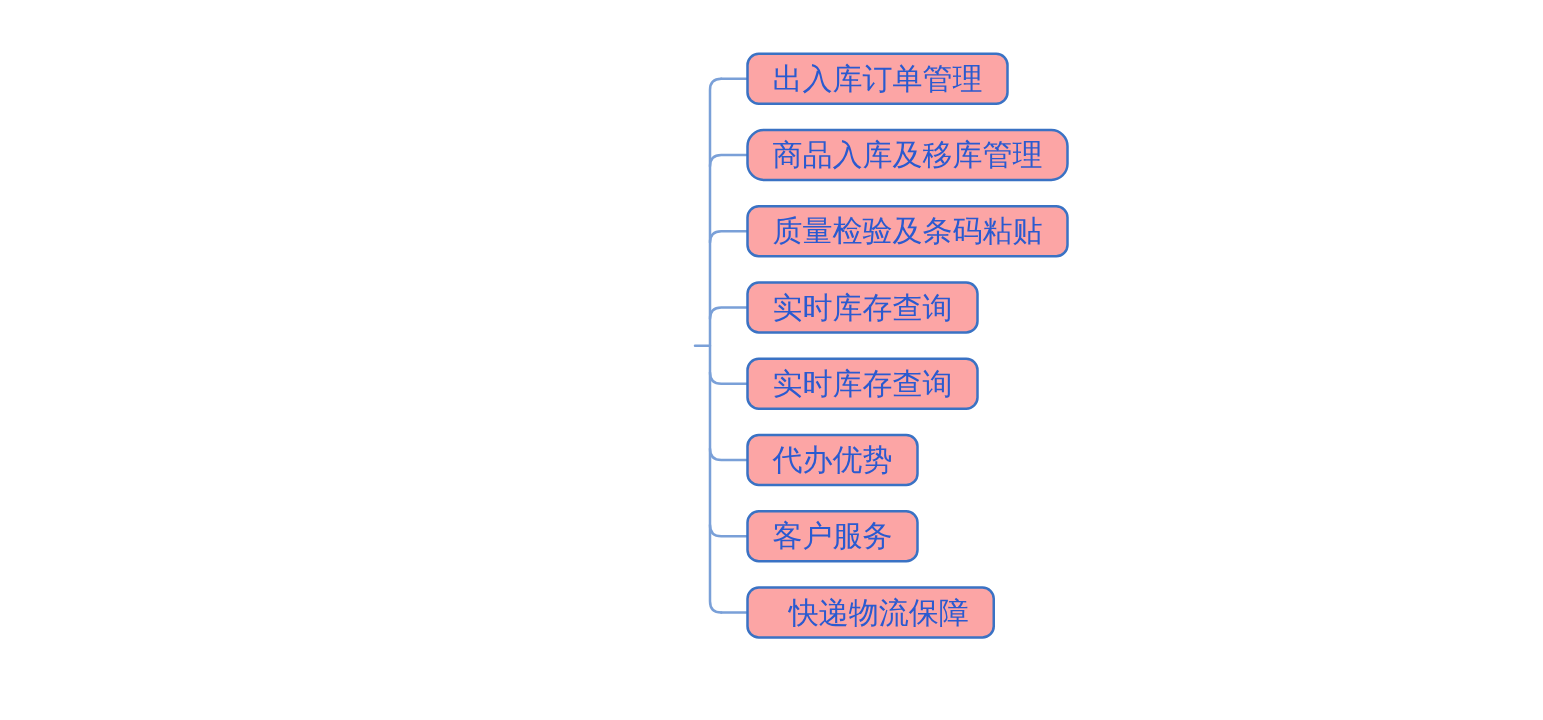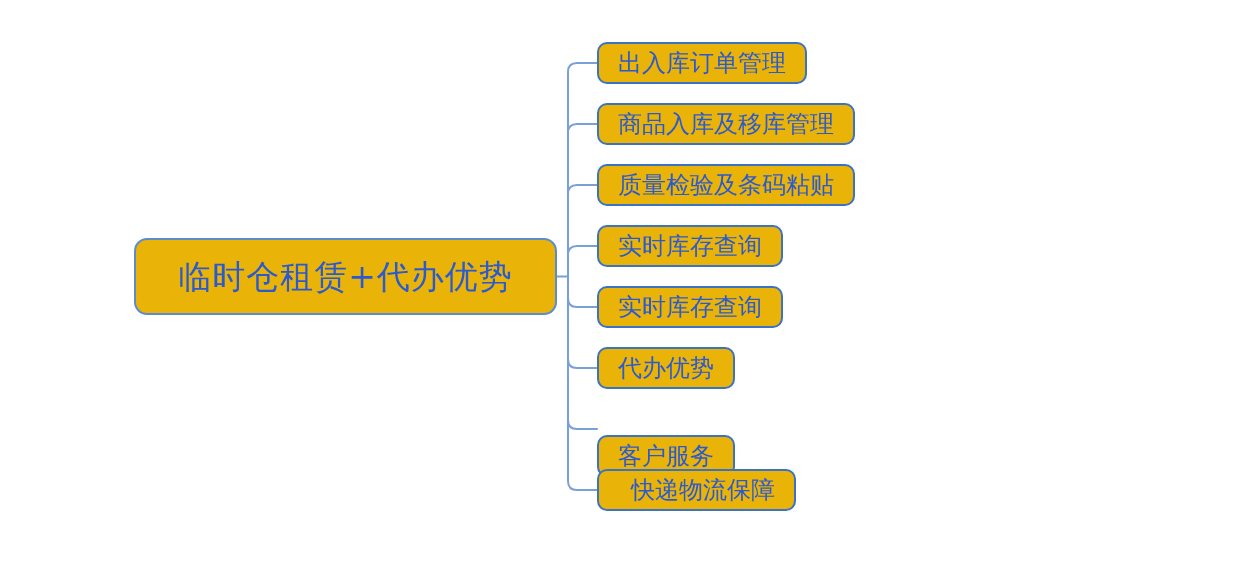--- a/index.html
+++ b/index.html
@@ -17,21 +17,21 @@
   }
   #connector-svg {
     position: absolute;
     left: 0;
     top: 0;
     pointer-events: none;
   }
   .node {
     position: absolute;
     box-sizing: border-box;
-    background: #eab308;
+    background: #fca5a5;
     color: var(--text-color, #2a5ad0);
     white-space: nowrap;
     text-align: center;
   }
   .node.root {
     left: 134px;
     top: 238px;
     width: 423px;
     height: 77px;
     line-height: 73px;
@@ -60,25 +60,24 @@
       <path d="M 577 63 L 597 63" fill="none" stroke="#7aa0d8" stroke-width="2" stroke-linecap="round"></path>
       <path d="M 568 133 Q 568 124 577 124 L 597 124" fill="none" stroke="#7aa0d8" stroke-width="2" stroke-linecap="round"></path>
       <path d="M 568 194 Q 568 185 577 185 L 597 185" fill="none" stroke="#7aa0d8" stroke-width="2" stroke-linecap="round"></path>
       <path d="M 568 255 Q 568 246 577 246 L 597 246" fill="none" stroke="#7aa0d8" stroke-width="2" stroke-linecap="round"></path>
       <path d="M 568 298 Q 568 307 577 307 L 597 307" fill="none" stroke="#7aa0d8" stroke-width="2" stroke-linecap="round"></path>
       <path d="M 568 359 Q 568 368 577 368 L 597 368" fill="none" stroke="#7aa0d8" stroke-width="2" stroke-linecap="round"></path>
       <path d="M 568 420 Q 568 429 577 429 L 597 429" fill="none" stroke="#7aa0d8" stroke-width="2" stroke-linecap="round"></path>
       <path d="M 577 490 L 597 490" fill="none" stroke="#7aa0d8" stroke-width="2" stroke-linecap="round"></path>
     </svg>
 
-  <div class="node root">临时仓租赁+代办优势</div>
 
   <div id="children-layer">
       <div class="node child" style="top: 42px;">出入库订单管理</div>
-      <div class="node child" style="top: 103px;">商品入库及移库管理</div>
+      <div class="node child" style="top: 103px; border-radius: 14px;">商品入库及移库管理</div>
       <div class="node child" style="top: 164px;">质量检验及条码粘贴</div>
       <div class="node child" style="top: 225px;">实时库存查询</div>
       <div class="node child" style="top: 286px; text-align: center;">实时库存查询</div>
       <div class="node child" style="top: 347px;">代办优势</div>
-      <div class="node child" style="top: 408px; margin-top: 27px;">客户服务</div>
+      <div class="node child" style="top: 408px;">客户服务</div>
       <div class="node child" style="top: 469px; padding-left: 32px;">快递物流保障</div>
     </div>
 </div>
 
 </body></html>

